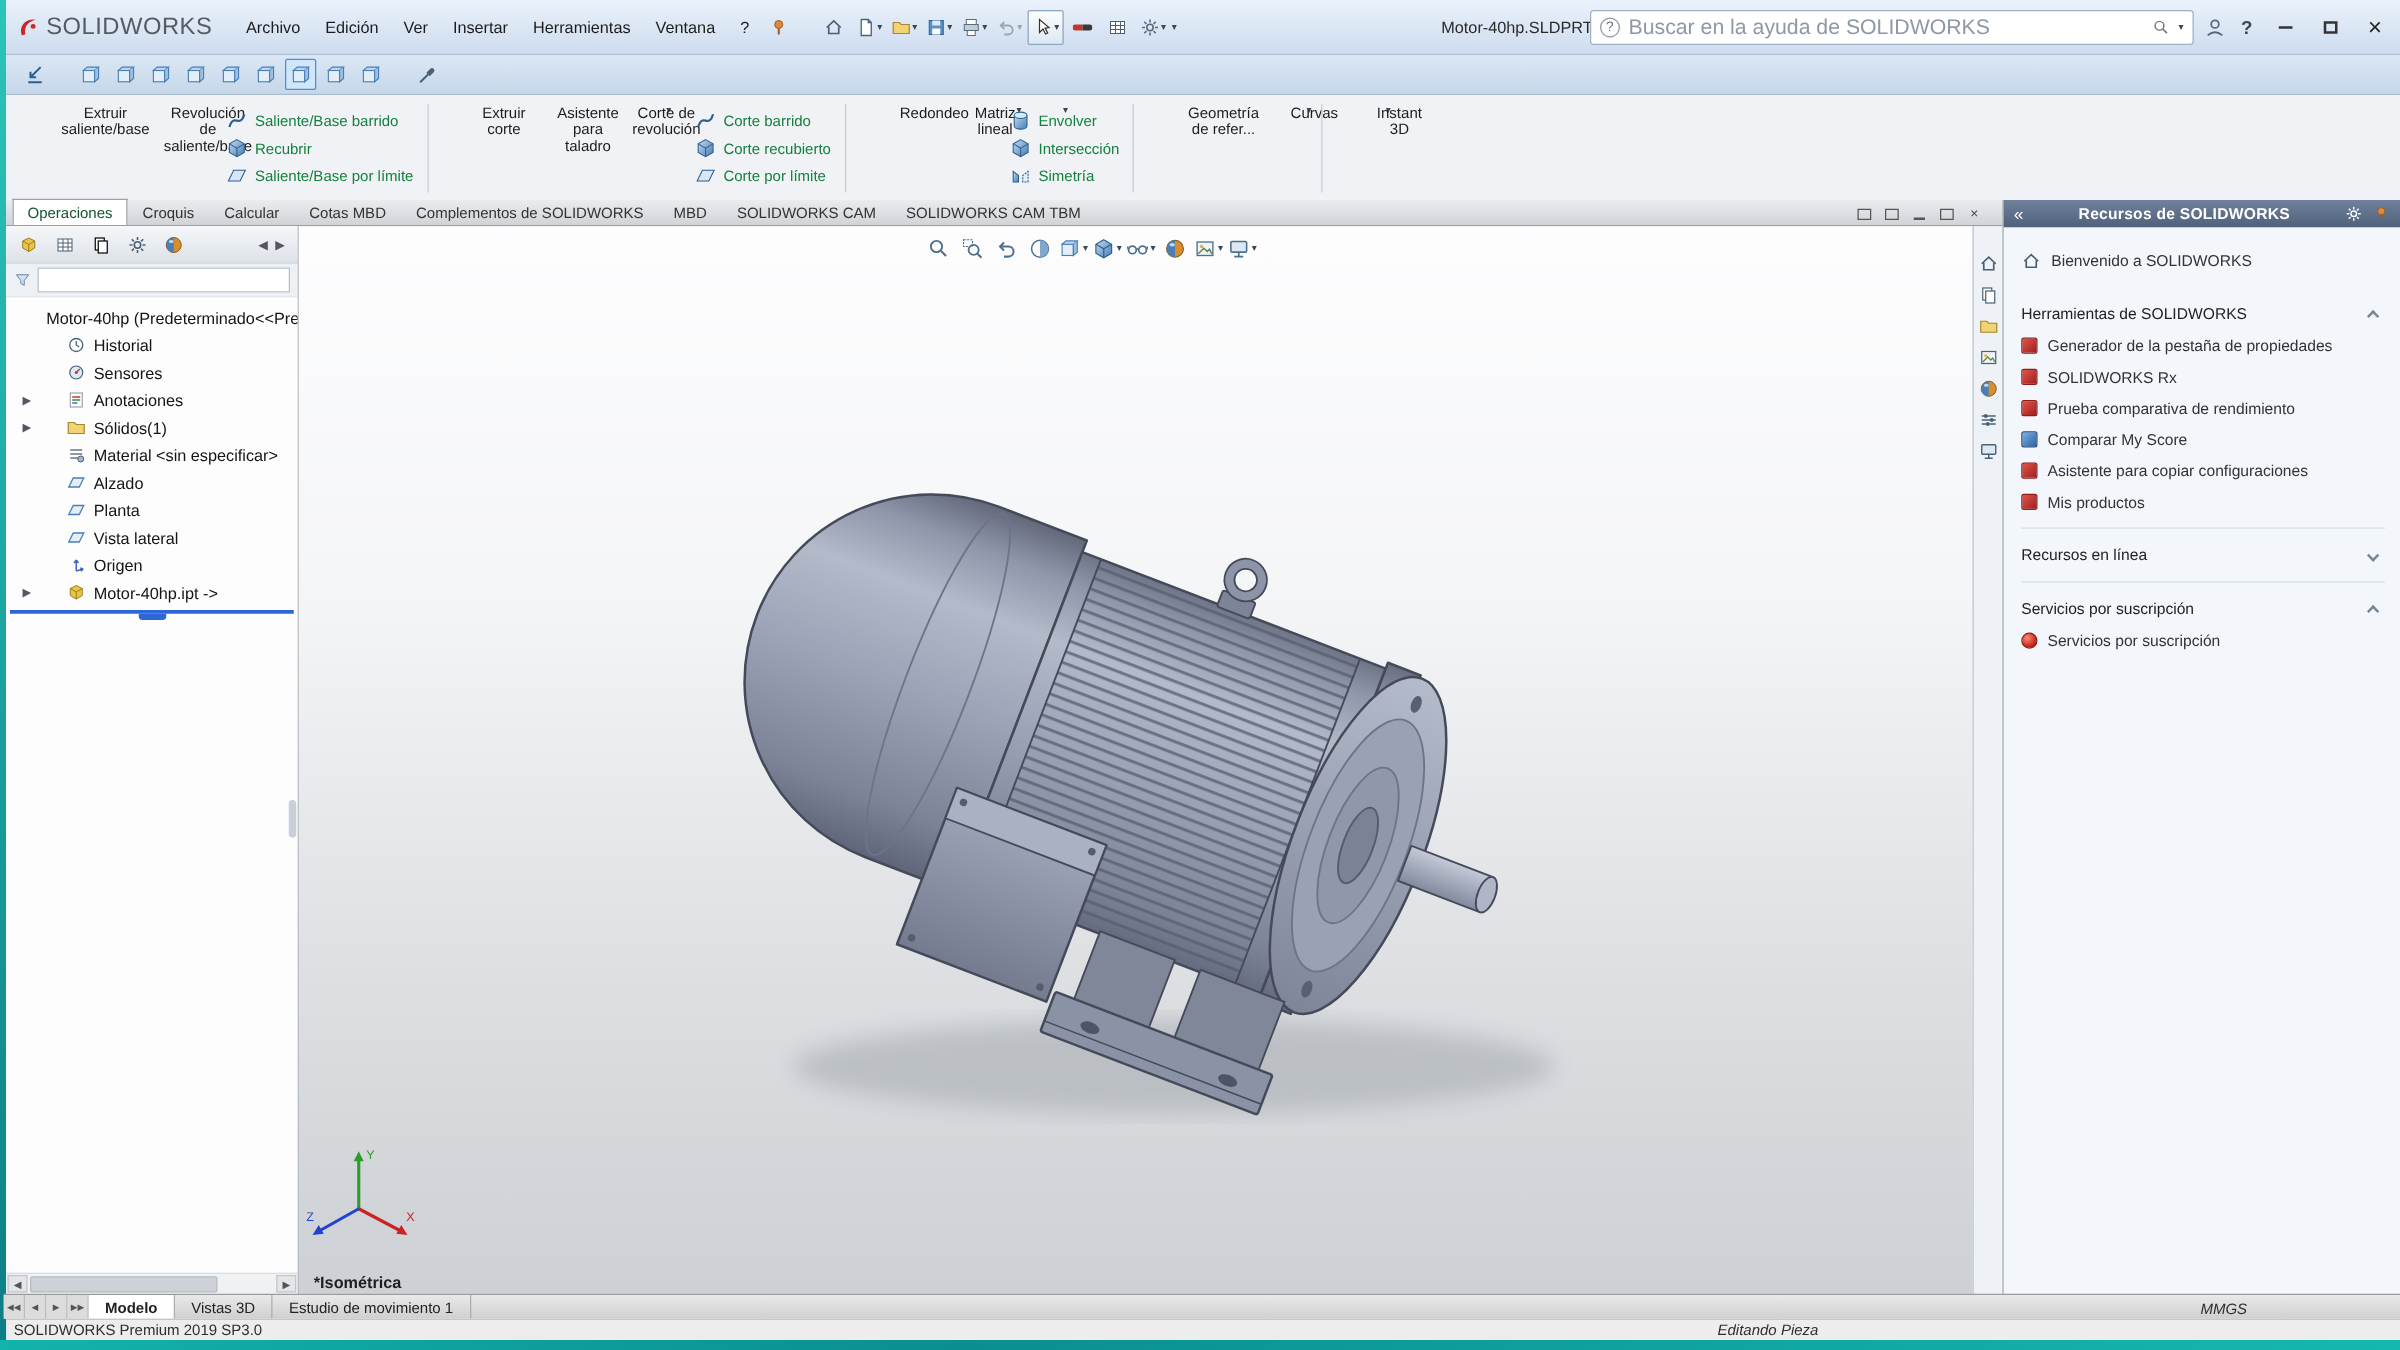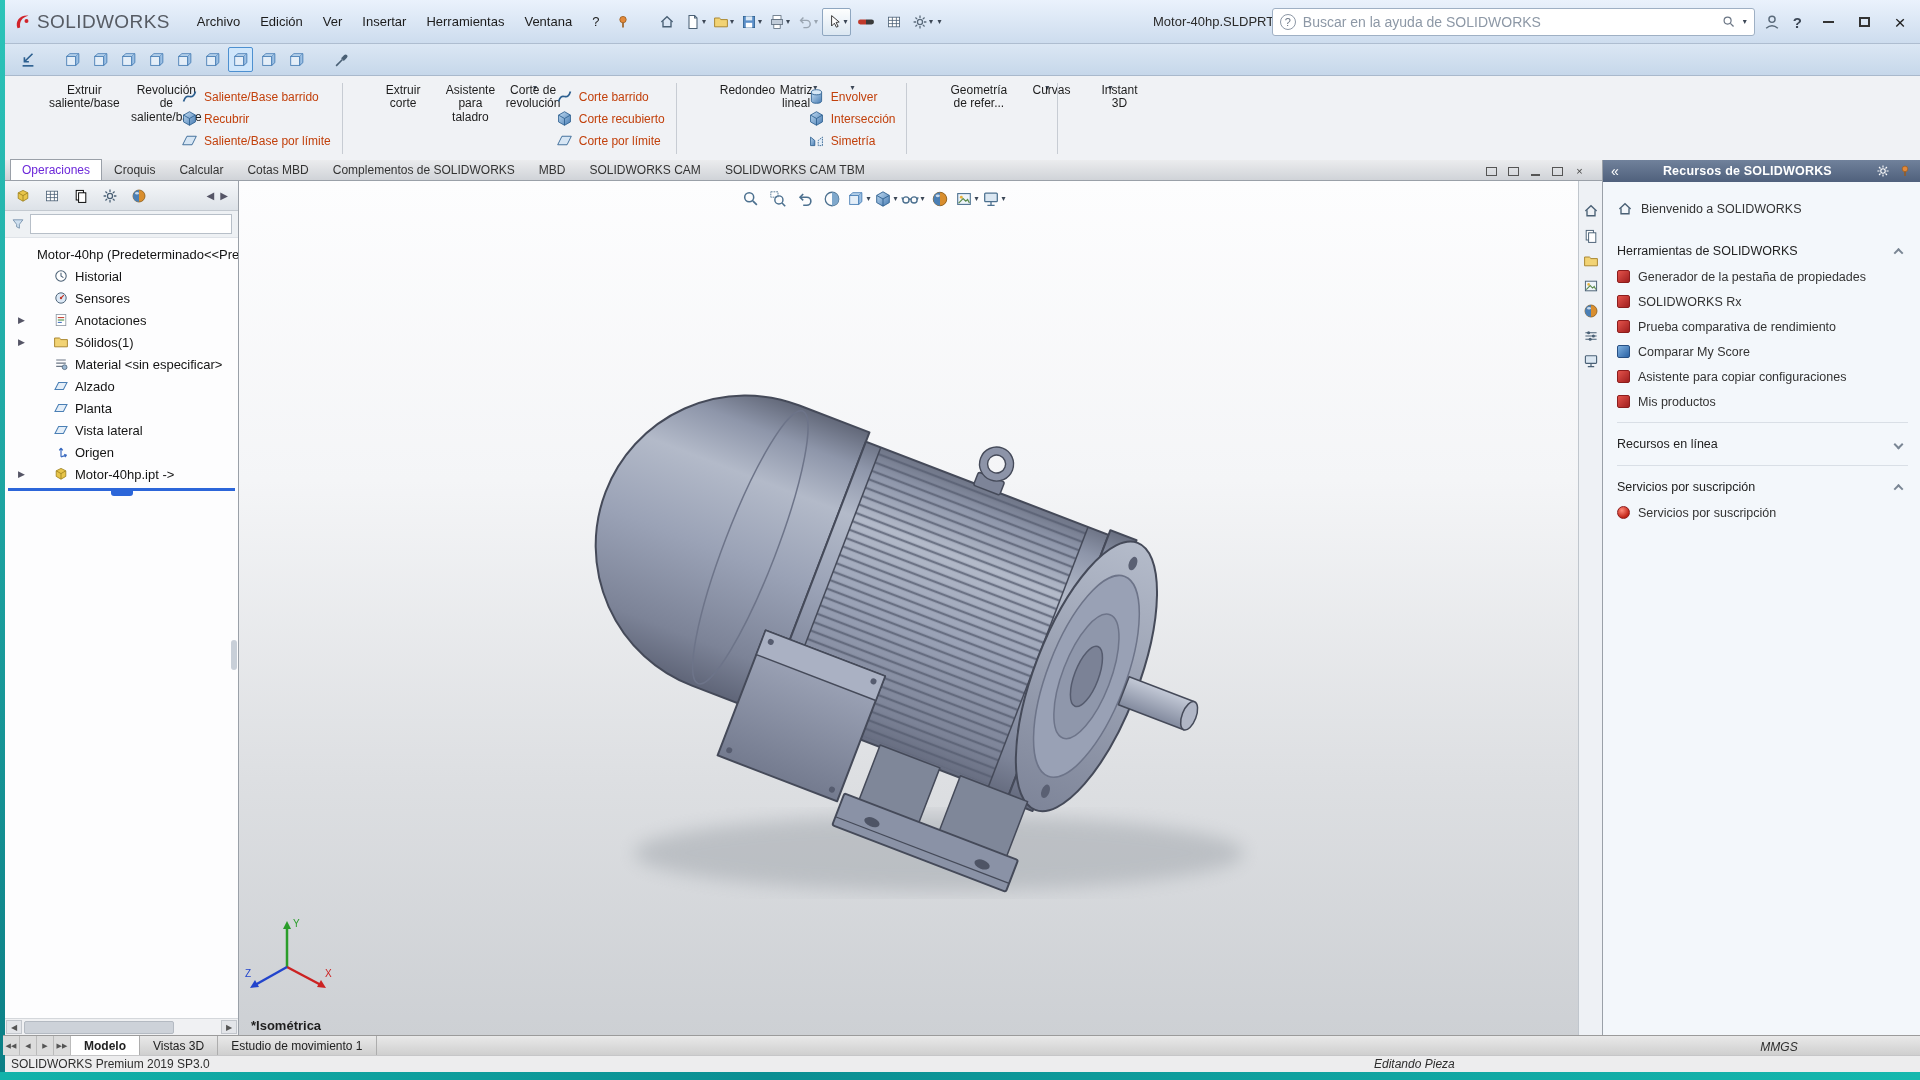--- a/index.html
+++ b/index.html
@@ -18,49 +18,49 @@
   .tb-btn{height:28px;min-width:26px;display:flex;align-items:center;justify-content:center;gap:1px;border-radius:2px;}
   .tb-btn.boxed{border:1px solid #8ea6c0;background:linear-gradient(#fdfefe,#dbe7f2);padding:0 3px;}
   .caret{font-size:8px;color:#3c4756;line-height:1;}
   .caret.dis{color:#9aa5b1;}
   .ic16{width:16px;height:16px;display:block;}
   .ic18{width:18px;height:18px;display:block;}
   .ic14{width:14px;height:14px;display:block;}
   .doc-title{position:absolute;left:1148px;top:14px;font-size:13px;color:#2a2a2a;}
   .tb-right{position:absolute;right:6px;top:0;height:44px;display:flex;align-items:center;gap:8px;}
   .search{width:483px;height:28px;background:#fff;border:1px solid #9fb0c4;border-radius:3px;display:flex;align-items:center;padding:0 7px;gap:7px;}
-  .search input{flex:1;border:none;outline:none;font-size:14px;color:#555;background:transparent;}
+  .search input{flex:1;border:none;outline:none;font-size:17px;color:#555;background:transparent;}
   .search input::placeholder{color:#8d98a6;}
   .qmark{width:16px;height:16px;border:1px solid #8d98a6;border-radius:50%;color:#6a7584;font-size:11px;display:flex;align-items:center;justify-content:center;}
   .helpq{font-size:15px;font-weight:bold;color:#3c4756;padding:0 4px;}
   .winbtn{width:28px;height:28px;display:flex;align-items:center;justify-content:center;color:#333;}
   .minbar{width:11px;height:2px;background:#333;display:block;}
   .maxbox{width:11px;height:10px;border:2px solid #333;display:block;}
   .closex{font-size:19px;line-height:1;color:#222;}
 
   
   .quickbar{position:absolute;left:5px;top:44px;right:0;height:32px;background:linear-gradient(#dbe7f4,#c6d7ea);border-bottom:1px solid #a9b9cc;display:flex;align-items:center;padding:0 10px;gap:3px;}
   .qb-btn{width:25px;height:25px;display:flex;align-items:center;justify-content:center;border:1px solid transparent;border-radius:2px;}
   .qb-btn.sel{background:#cfe6fb;border-color:#4d90d0;}
   .qb-gap{width:14px;}
 
   
   .ribbon{position:absolute;left:5px;top:76px;right:0;height:84px;background:#f0f2f5;display:flex;align-items:stretch;padding:3px 6px 2px 6px;gap:2px;}
   .rb-big{width:80px;display:flex;align-items:flex-start;padding-top:5px;font-size:12px;color:#1d1d1d;text-align:center;line-height:1.12;border-radius:2px;gap:38px;}
   .rb-big .rb-ic{width:28px;height:28px;margin-bottom:3px;}
   .rb-big.narrow{width:58px;}
   .rb-col{display:flex;flex-direction:column;justify-content:center;gap:5px;padding:0 6px;}
-  .rb-small{display:flex;align-items:center;gap:6px;font-size:12px;color:#c2410c;white-space:nowrap;}
+  .rb-small{display:flex;align-items:center;gap:6px;font-size:12px;color:#15803d;white-space:nowrap;}
   .rb-small .rb-ic{width:17px;height:17px;}
   .rb-sep{width:1px;background:#c7ccd3;margin:4px 3px;}
 
   
   .tabsrow{position:absolute;left:5px;top:160px;width:1597px;height:21px;background:linear-gradient(#ebecee,#d0d3d8);border-bottom:1px solid #9aa0a8;display:flex;align-items:flex-end;padding-left:5px;}
   .rtab{font-size:12px;color:#333;padding:3px 11px 3px 11px;border:1px solid transparent;border-bottom:none;cursor:default;}
-  .rtab.active{background:#fff;border-color:#9aa0a8;color:#6d28d9;}
+  .rtab.active{background:#fff;border-color:#9aa0a8;color:#14532d;}
   .docctrl{margin-left:auto;margin-right:16px;display:flex;align-items:center;gap:9px;padding-bottom:3px;}
   .dc{width:13px;height:11px;display:flex;align-items:center;justify-content:center;color:#444;font-size:11px;line-height:1;}
   .dc-box{width:11px;height:9px;border:1px solid #555;display:block;}
   .dc-min{width:9px;height:2px;background:#555;display:block;align-self:flex-end;margin-bottom:1px;}
 
   
   .fmpanel{position:absolute;left:5px;top:181px;width:234px;bottom:45px;background:#fbfcfd;border-right:1px solid #9aa0a8;display:flex;flex-direction:column;}
   .fm-tabs{height:30px;background:linear-gradient(#f5f7f9,#dde2e8);border-bottom:1px solid #c3c9d0;display:flex;align-items:center;gap:13px;padding:0 10px;}
   .fm-arrows{margin-left:auto;display:flex;gap:6px;color:#556;font-size:10px;}
   .fm-filter{height:27px;display:flex;align-items:center;gap:5px;padding:3px 6px;background:#eef1f4;border-bottom:1px solid #dfe3e8;}

